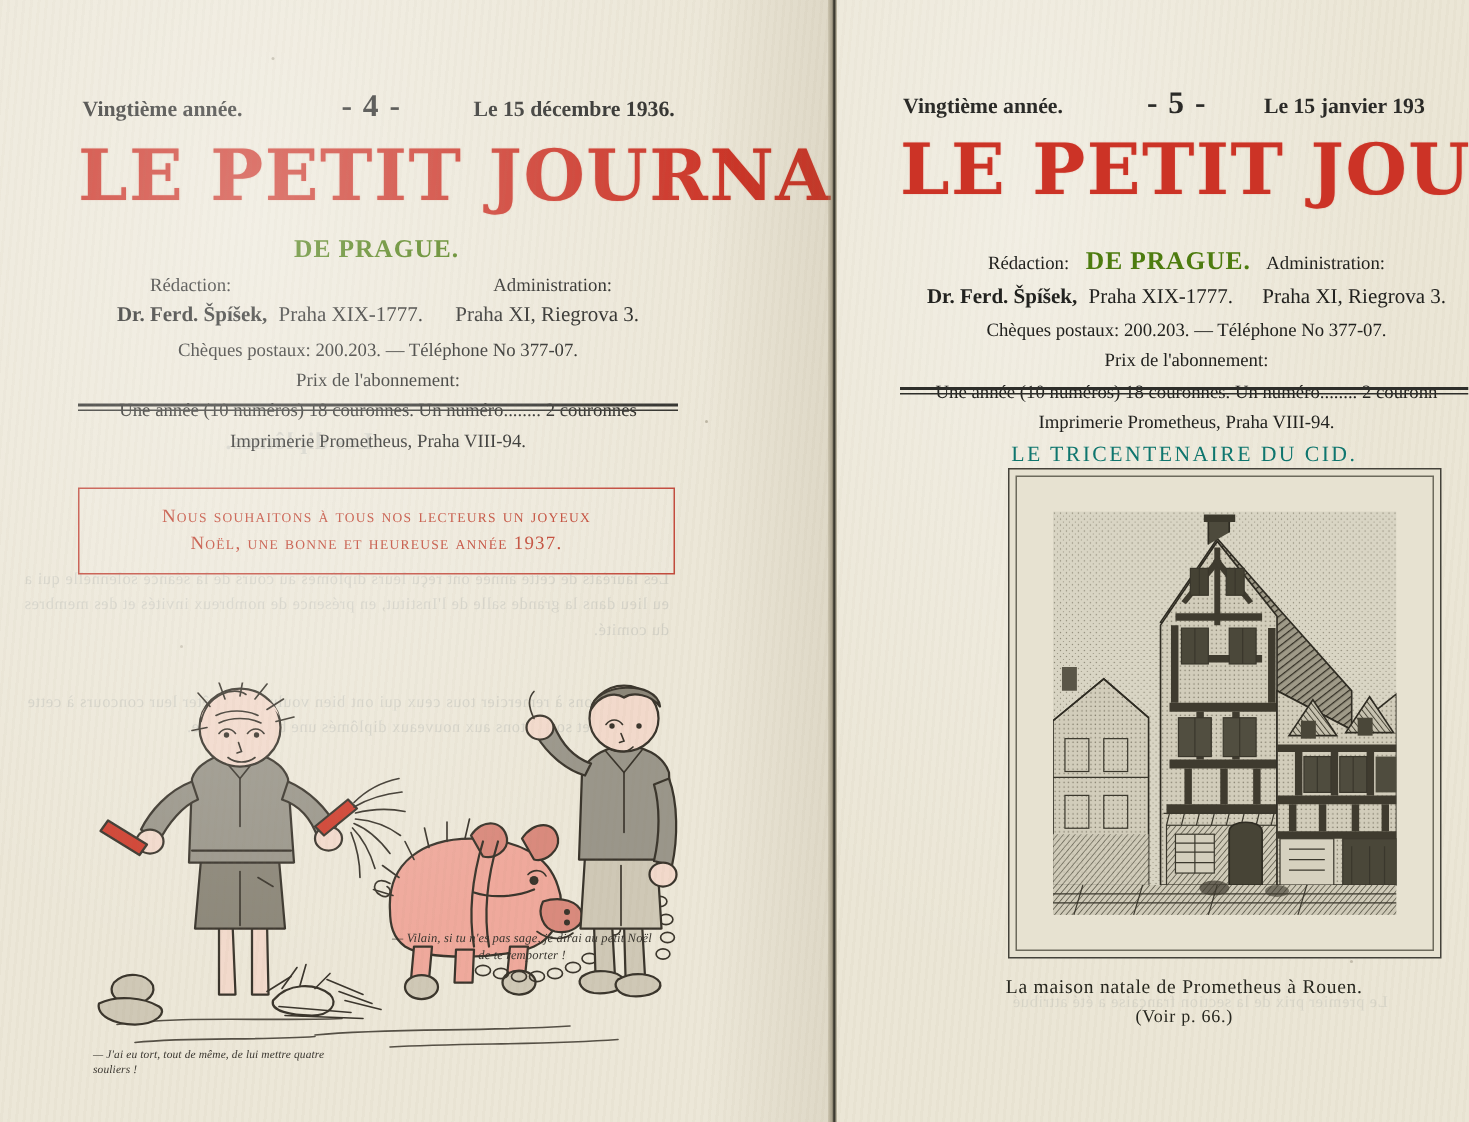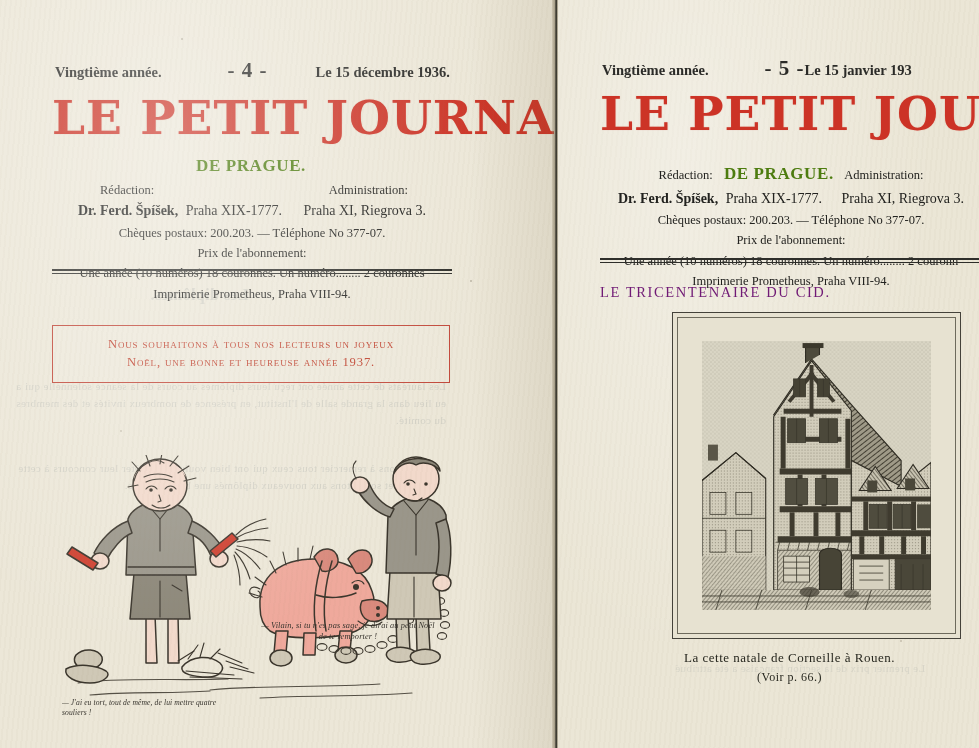--- a/index.html
+++ b/index.html
@@ -90,22 +90,22 @@
   .cartoon{position:absolute;left:60px;top:455px;width:420px;height:265px;}
   .cap-ital{
     position:absolute;font-style:italic;color:#37342e;
     line-height:1.35;letter-spacing:.1px;
   }
   .cap-pig{left:258px;top:620px;width:180px;font-size:8.4px;text-align:center;}
   .cap-shoe{left:62px;top:698px;width:170px;font-size:7.6px;text-align:left;}
 
   
   .art-title{
-    position:absolute;left:600px;top:284px;width:379px;
-    text-align:left;color:#701a75;
+    position:absolute;left:600px;top:295px;width:379px;
+    text-align:center;color:#0f766e;
     font-size:14.5px;letter-spacing:1.6px;
   }
   .fig-frame{
     position:absolute;left:672px;top:312px;width:289px;height:327px;
     border:1px solid #44423a;padding:4px;box-sizing:border-box;
     background:#e7e2d1;
   }
   .fig-frame .inner-rule{
     width:100%;height:100%;border:1px solid #6d6a5c;box-sizing:border-box;
     padding:22px 24px;display:flex;align-items:center;justify-content:center;
@@ -411,21 +411,21 @@
     
   </div>
 
   <div style="position:absolute;left:0;top:0;right:0;bottom:0;pointer-events:none;">
 
     <div class="ghost rblock">Le premier prix de la section française a été attribué</div>
 
     <div class="issue-line" style="position:absolute;left:602px;top:56px;width:380px;">
       <span class="year">Vingtième année.</span>
       <span class="num" style="margin-left:56px;">- 5 -</span>
-      <span class="date" style="">Le 15 janvier 193</span>
+      <span class="date" style="margin-left:38px;">Le 15 janvier 193</span>
     </div>
 
     <div class="masthead" style="position:absolute;left:600px;top:92px;font-size:47px;">LE PETIT JOURNAL</div>
 
     <div class="imprint" style="position:absolute;left:596px;top:160px;width:390px;font-size:12.5px;line-height:1.62;">
       <div class="row">
         <span>Rédaction:</span>
         <span class="de-prague" style="font-size:17px;margin:0 8px;">DE PRAGUE.</span>
         <span>Administration:</span>
       </div>
@@ -624,21 +624,21 @@
               <path d="M170 250 L164 270"></path>
           </g>
 
           <ellipse cx="108" cy="252" rx="10" ry="5" fill="#3e3b2f" opacity=".7"></ellipse>
           <ellipse cx="150" cy="254" rx="8" ry="4" fill="#3e3b2f" opacity=".6"></ellipse>
         </svg>
       </div>
     </div>
 
     <div class="fig-cap">
-      <span>La cette natale de Corneille à Rouen.</span>
+      <span>La maison natale de Prometheus à Rouen.</span>
       <span class="sub">(Voir p. 66.)</span>
     </div>
 
     <div class="speck" style="left:952px;top:262px;width:2px;height:2px;"></div>
     <div class="speck" style="left:900px;top:640px;width:2px;height:2px;opacity:.4;"></div>
   </div>
 
 </div>
 
 </body></html>

